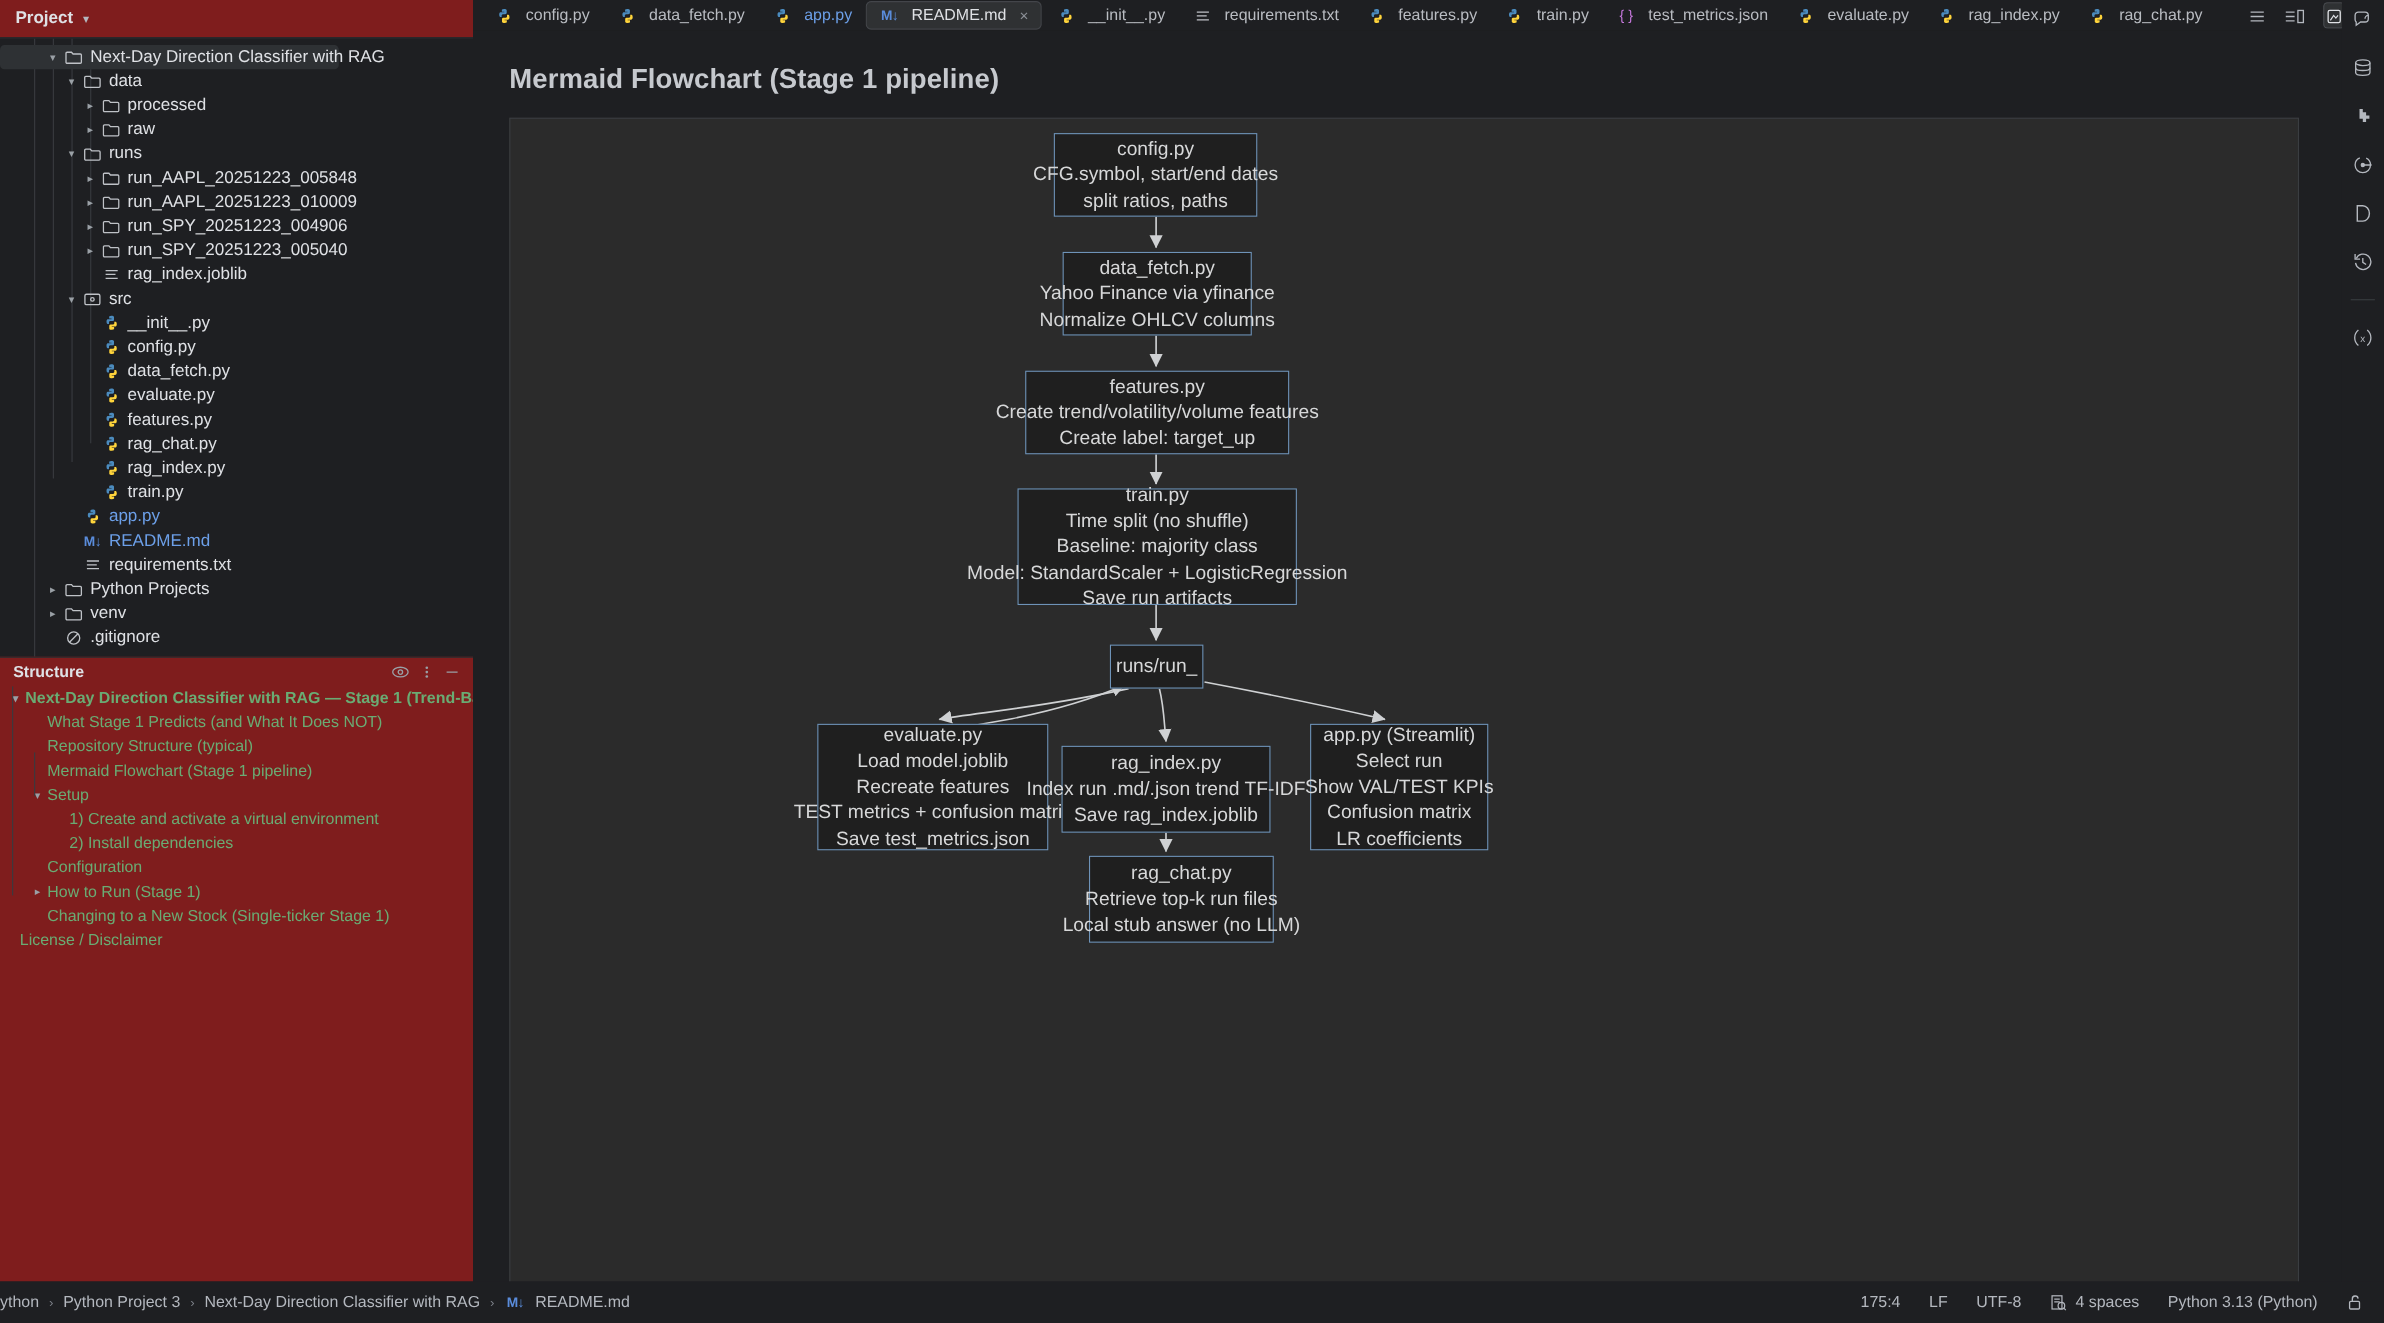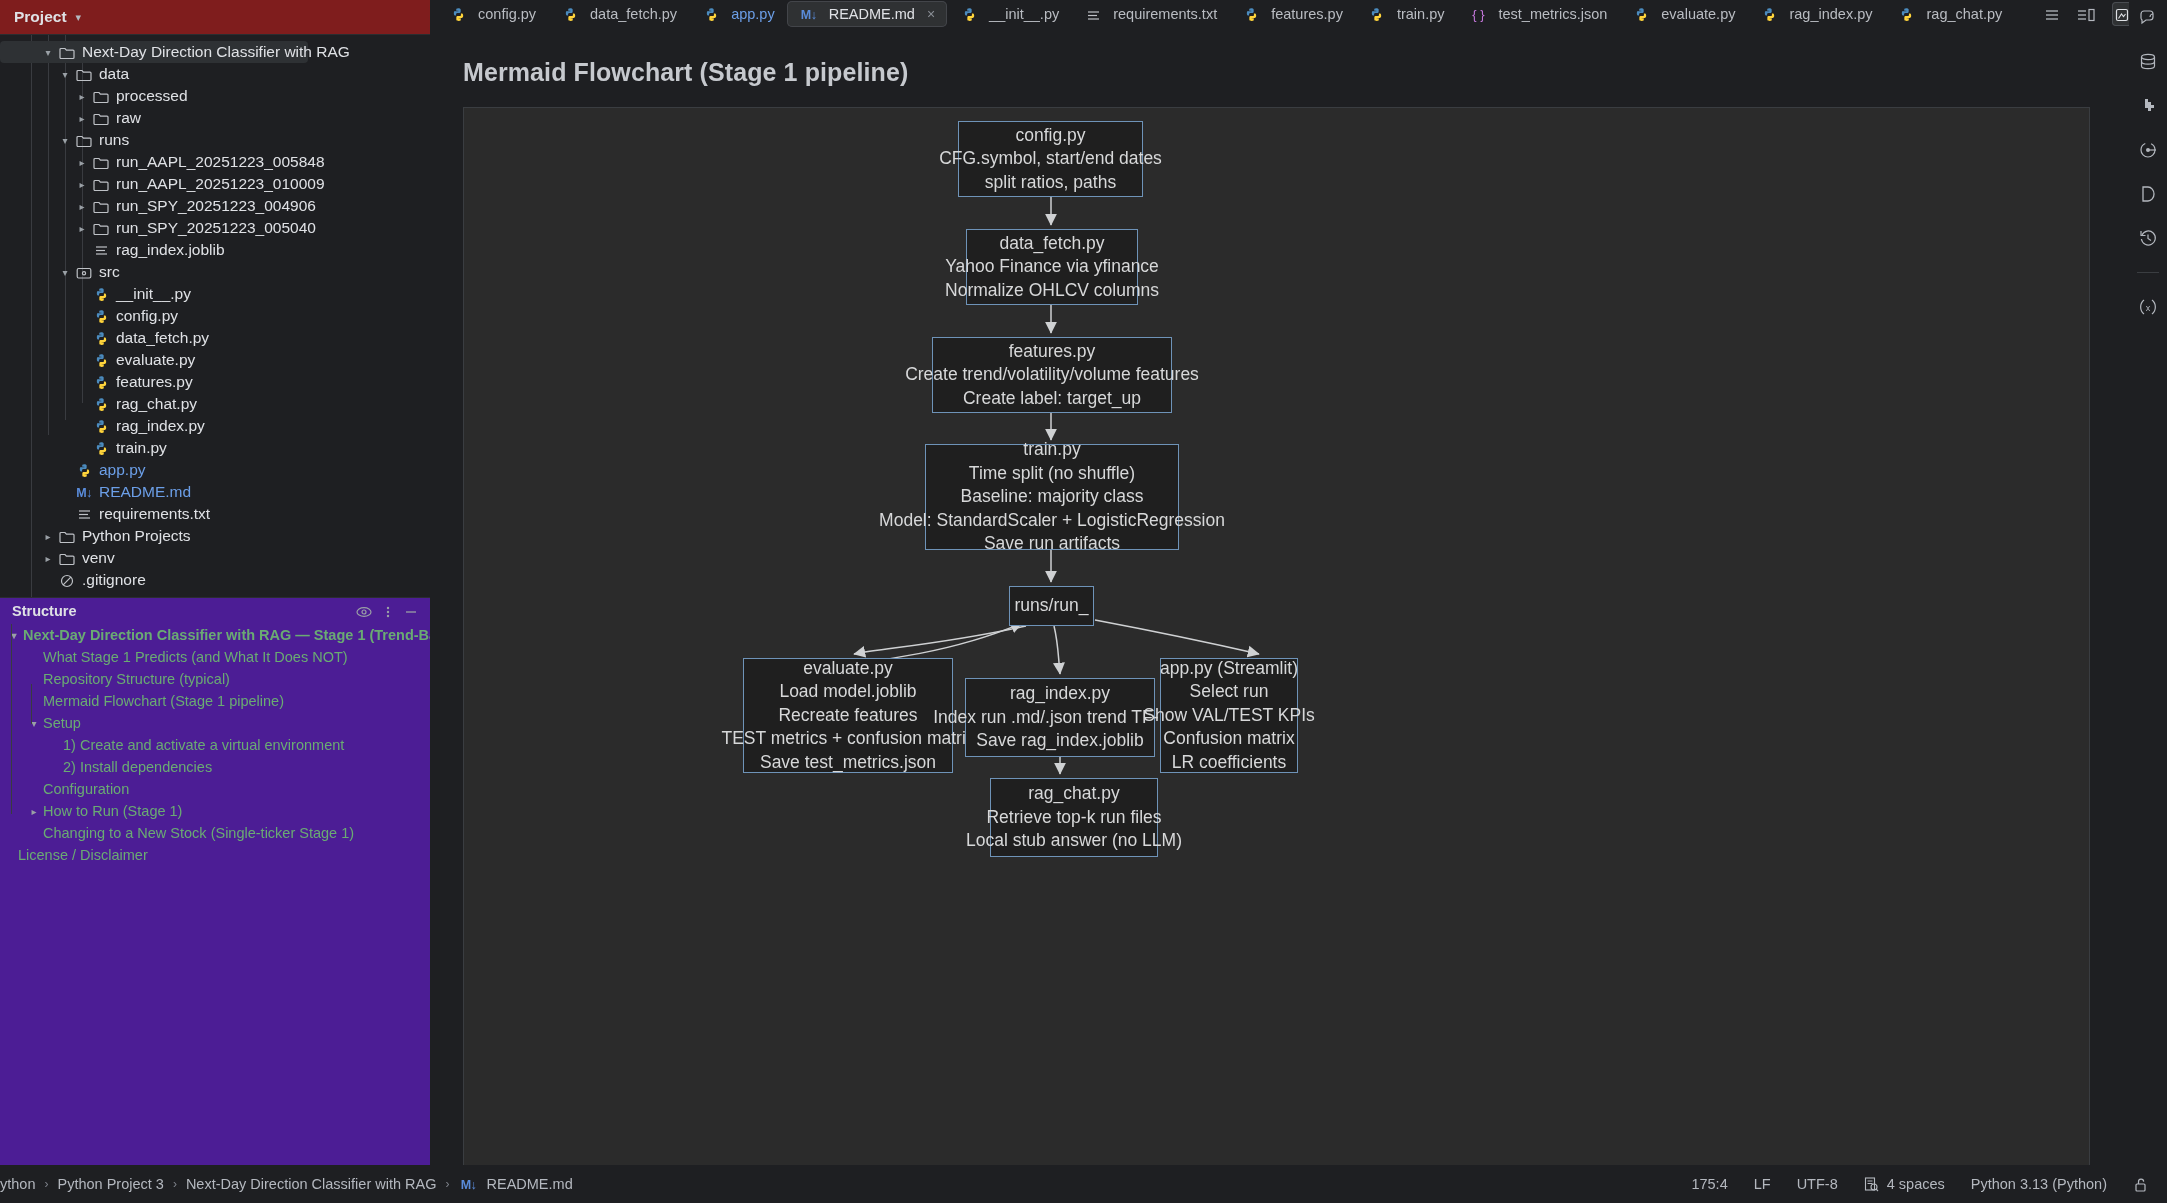--- a/index.html
+++ b/index.html
@@ -38,21 +38,21 @@
   .py-blue { color: #6c9fe8; }
 
   svg.ico { vertical-align: middle; }
 
   
   .guides { position: absolute; top: 0; left: 0; height: 100%; width: 100%; pointer-events: none;}
   .guides i { position: absolute; width: 1px; background: #393b40; display:block; }
 
   
   #structure {
-    flex: 1; border-top: 1px solid #2b2d30; background: #4c1d95; position: relative;
+    flex: 1; border-top: 1px solid #2b2d30; background: #7f1d1d; position: relative;
   }
   #structure-header {
     height: 26px; display: flex; align-items: center; padding: 0 12px;
     font-size: 14.5px; font-weight: bold; color: #dfe1e5;
   }
   #structure-header .actions { margin-left: auto; display: flex; gap: 14px; align-items:center; color:#9aa0a6;}
   .srow { height: 22px; display: flex; align-items: center; font-size: 14.5px; color: #6aab73; white-space: nowrap; }
   .srow.root { color: #6aab73; font-weight: bold; }
 
   
@@ -572,21 +572,21 @@
           <div>Load model.joblib</div>
           <div>Recreate features</div>
           <div>TEST metrics + confusion matrix</div>
           <div>Save test_metrics.json</div>
         </div>
         <div class="node" style="left: 501px; top: 570px; width: 190px; height: 79px;">
           <div>rag_index.py</div>
           <div>Index run .md/.json trend TF-IDF</div>
           <div>Save rag_index.joblib</div>
         </div>
-        <div class="node" style="left: 696px; top: 550px; width: 138px; height: 115px;">
+        <div class="node" style="left: 727px; top: 550px; width: 162px; height: 115px;">
           <div>app.py (Streamlit)</div>
           <div>Select run</div>
           <div>Show VAL/TEST KPIs</div>
           <div>Confusion matrix</div>
           <div>LR coefficients</div>
         </div>
         <div class="node" style="left: 526px; top: 670px; width: 168px; height: 79px;">
           <div>rag_chat.py</div>
           <div>Retrieve top-k run files</div>
           <div>Local stub answer (no LLM)</div>

